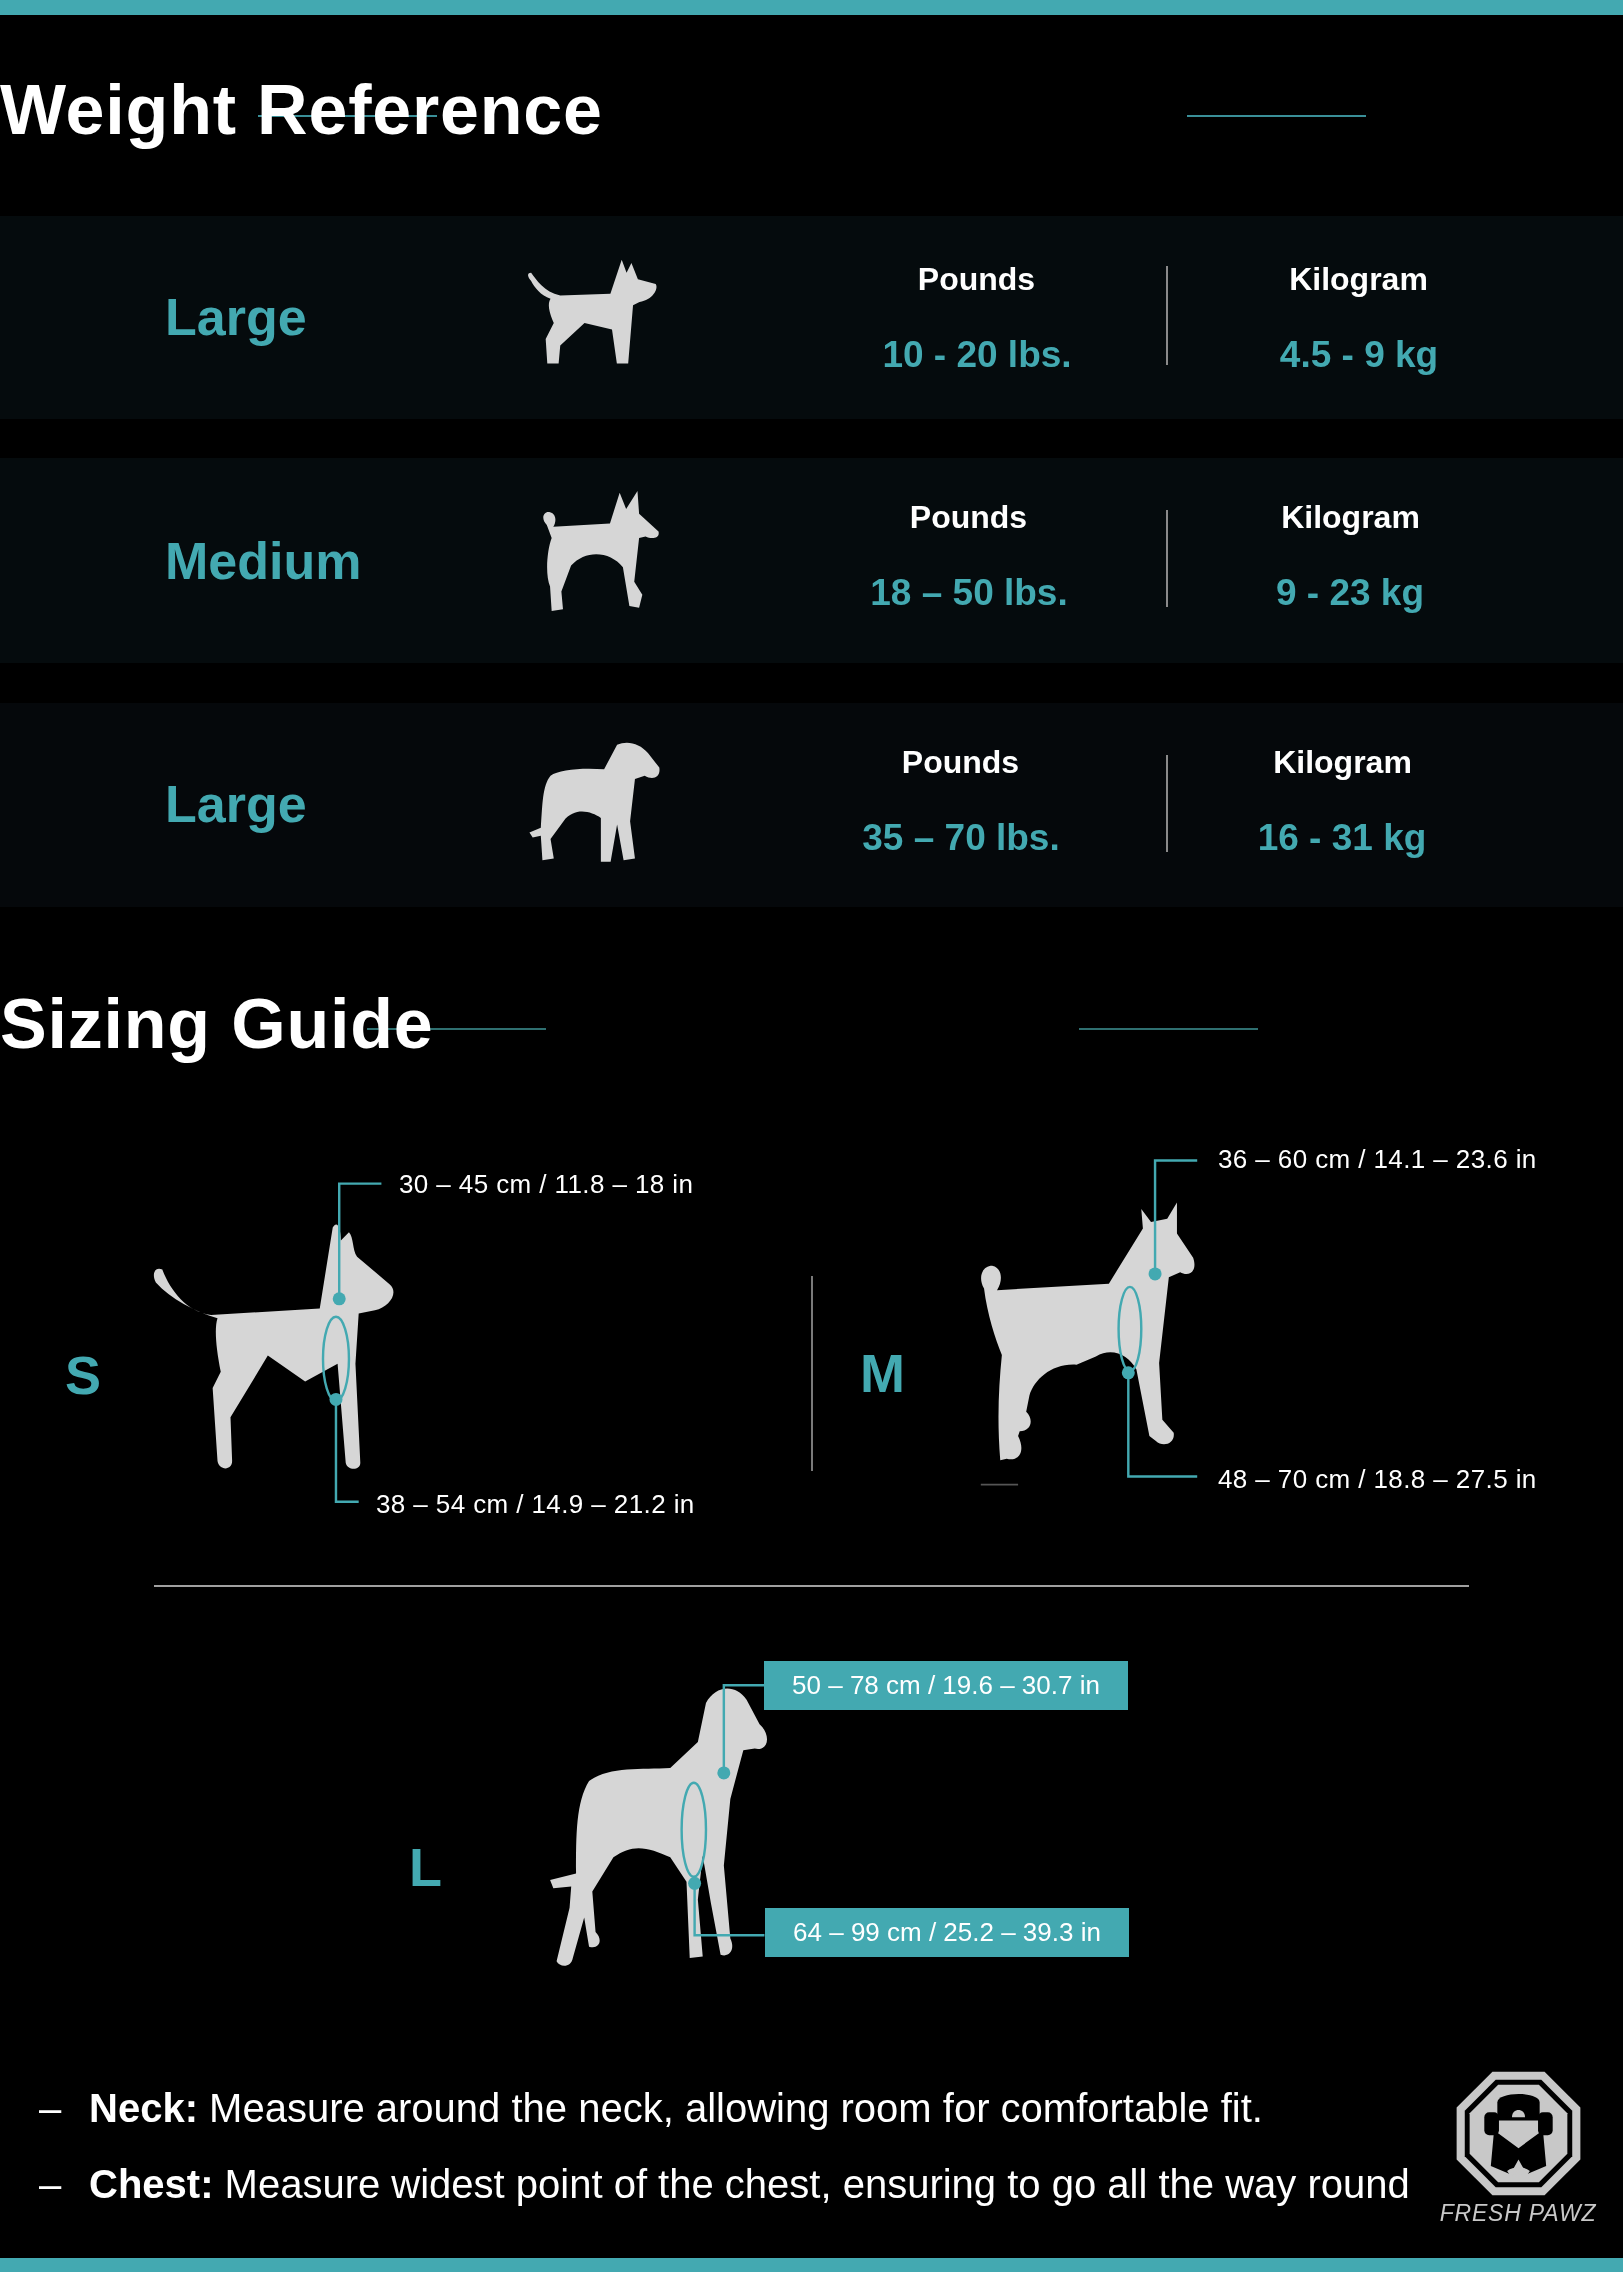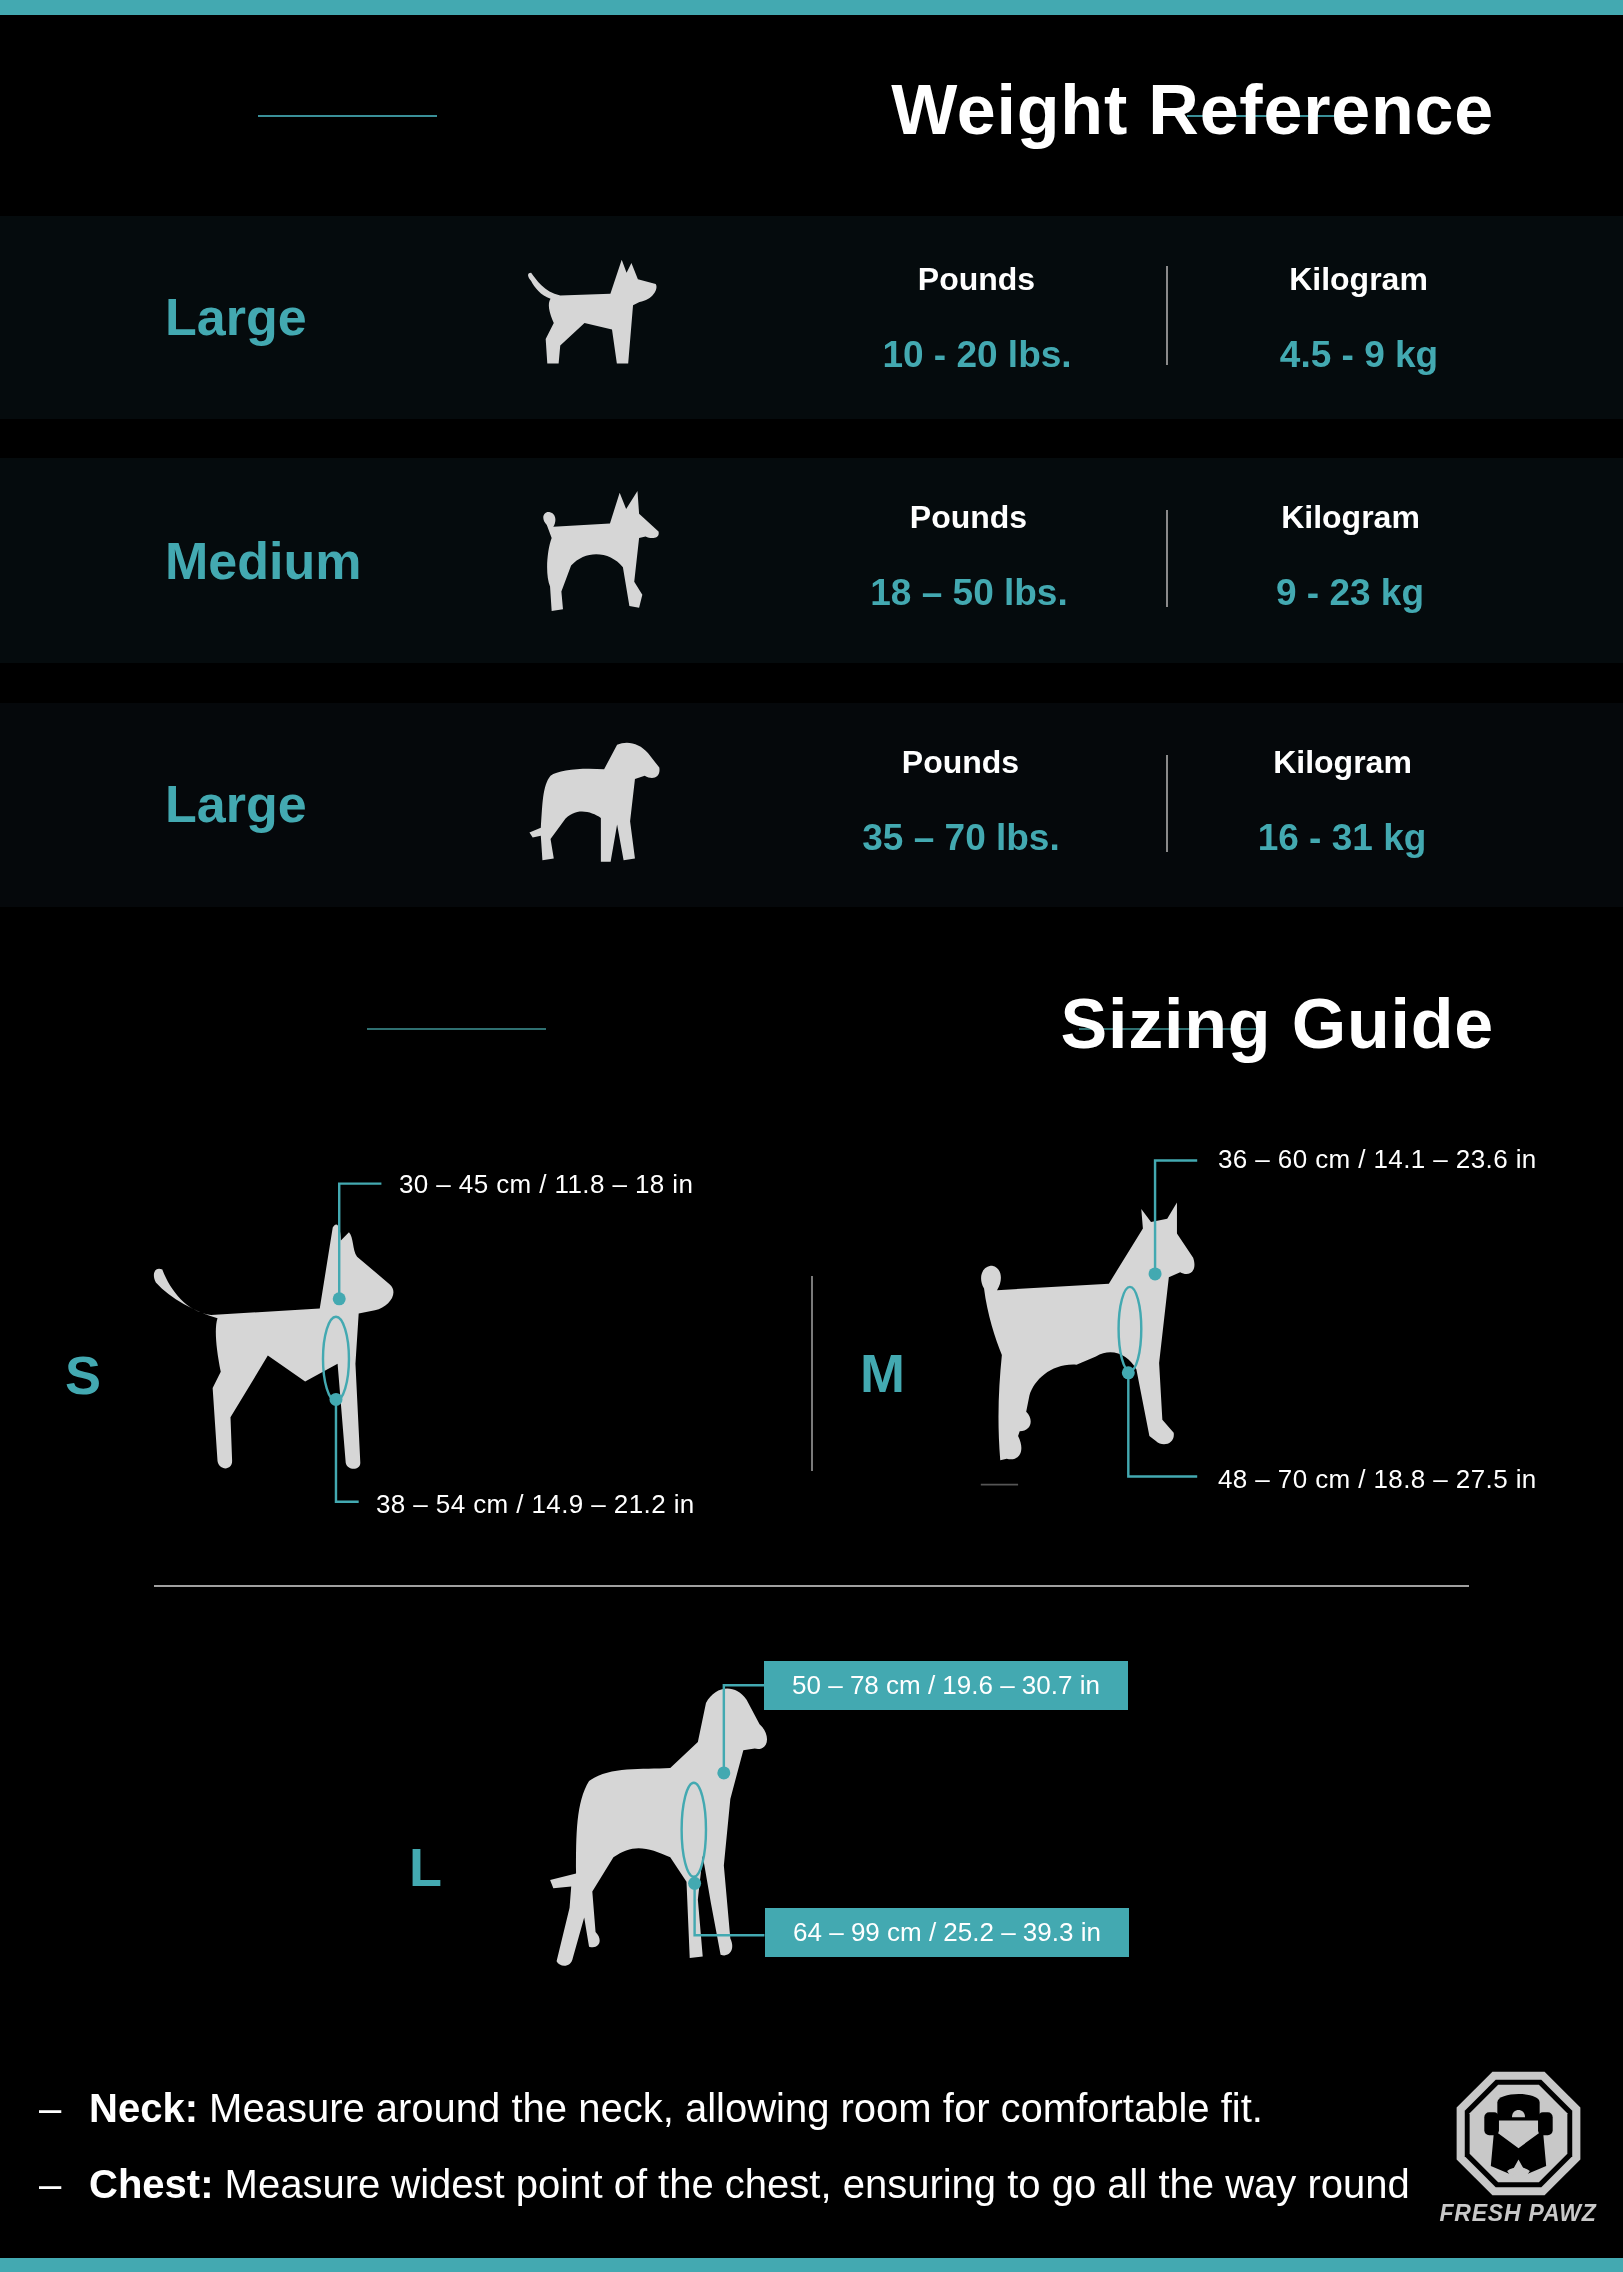--- a/index.html
+++ b/index.html
@@ -1,20 +1,20 @@
 <!DOCTYPE html>
 <html style="font-size:13px"><head>
 <meta charset="utf-8">
 <style>
   * { box-sizing: border-box; margin: 0; padding: 0; }
   html, body { width: 1623px; height: 2273px; background: #000; overflow: hidden; }
   body { position: relative; font-family: "Liberation Sans", "DejaVu Sans", sans-serif; color: #fff; }
   .abs { position: absolute; }
   .bar { left: 0; width: 1623px; background: #43a9b1; }
-  .section-title { position: absolute; left: 0; width: 1494px; text-align: right; font-weight: bold; color: #fff; letter-spacing: 0.8px; }
+  .section-title { position: absolute; left: 0; width: 1494px; text-align: left; font-weight: bold; color: #fff; letter-spacing: 0.8px; }
   .title-rule { position: absolute; height: 2.4px; background: #3a8f98; }
   .row { position: absolute; left: 0; width: 1623px; }
   .size-name { position: absolute; left: 165px; font-size: 52px; font-weight: bold; color: #43a9b1; }
   .col-head { position: absolute; width: 243px; text-align: center; font-size: 32px; font-weight: bold; color: #fff; }
   .col-val { position: absolute; width: 292px; text-align: center; font-size: 37px; font-weight: bold; color: #43a9b1; }
   .vdiv { position: absolute; width: 2.4px; background: #8a8a8a; }
   .dog { position: absolute; }
   .dog svg { width: 100%; height: 100%; display: block; }
   .size-letter { position: absolute; font-size: 54px; font-weight: bold; color: #43a9b1; }
   .meas { position: absolute; font-size: 26px; color: #fff; white-space: nowrap; letter-spacing: 0.4px; }
@@ -144,15 +144,15 @@
     <polygon points="46,2 110,2 154,46 154,110 110,154 46,154 2,110 2,46" fill="#c8c8c8"></polygon>
     <polygon points="50,12 106,12 144,50 144,106 106,144 50,144 12,106 12,50" fill="#000"></polygon>
     <polygon points="53,18 103,18 138,53 138,103 103,138 53,138 18,103 18,53" fill="#c8c8c8"></polygon>
     <path d="M52 40 C52 26 104 26 104 40 L104 62 L52 62 Z" fill="#000"></path>
     <path d="M70 58 C70 46 86 46 86 58 Z" fill="#c8c8c8"></path>
     <rect x="36" y="52" width="18" height="28" rx="6" fill="#000"></rect>
     <rect x="102" y="52" width="18" height="28" rx="6" fill="#000"></rect>
     <path d="M48 74 L78 96 L108 74 L112 118 L88 128 L78 110 L68 128 L44 118 Z" fill="#000"></path>
     <path d="M64 124 C72 118 84 118 92 124 L88 130 C82 128 74 128 68 130 Z" fill="#c8c8c8"></path>
   </svg>
-  <div class="abs" style="left:0;top:130px;width:162px;text-align:center;font-size:23px;font-weight:bold;font-style:italic;color:#c8c8c8;letter-spacing:0.8px;">FRESH PAWZ</div>
+  <div class="abs" style="left:0;top:130px;width:162px;text-align:center;font-size:23px;font-weight:normal;font-style:italic;color:#c8c8c8;letter-spacing:0.8px;">FRESH PAWZ</div>
 </div>
 
 
 </body></html>

